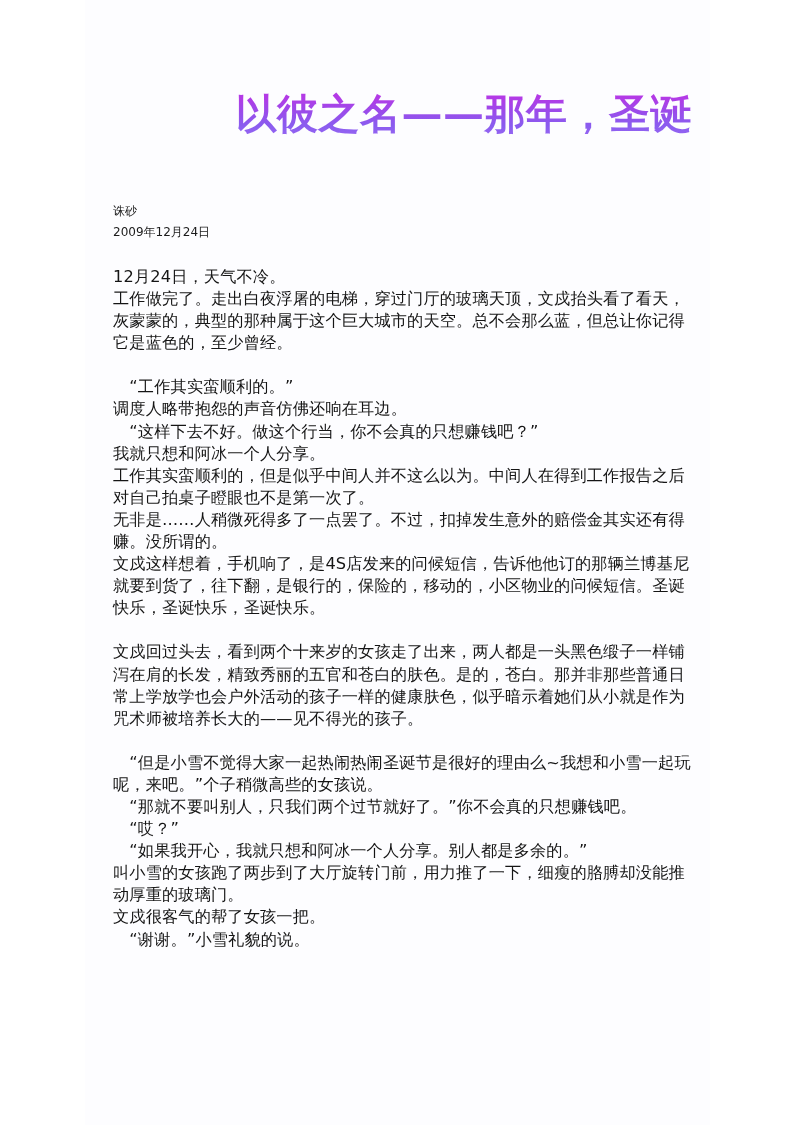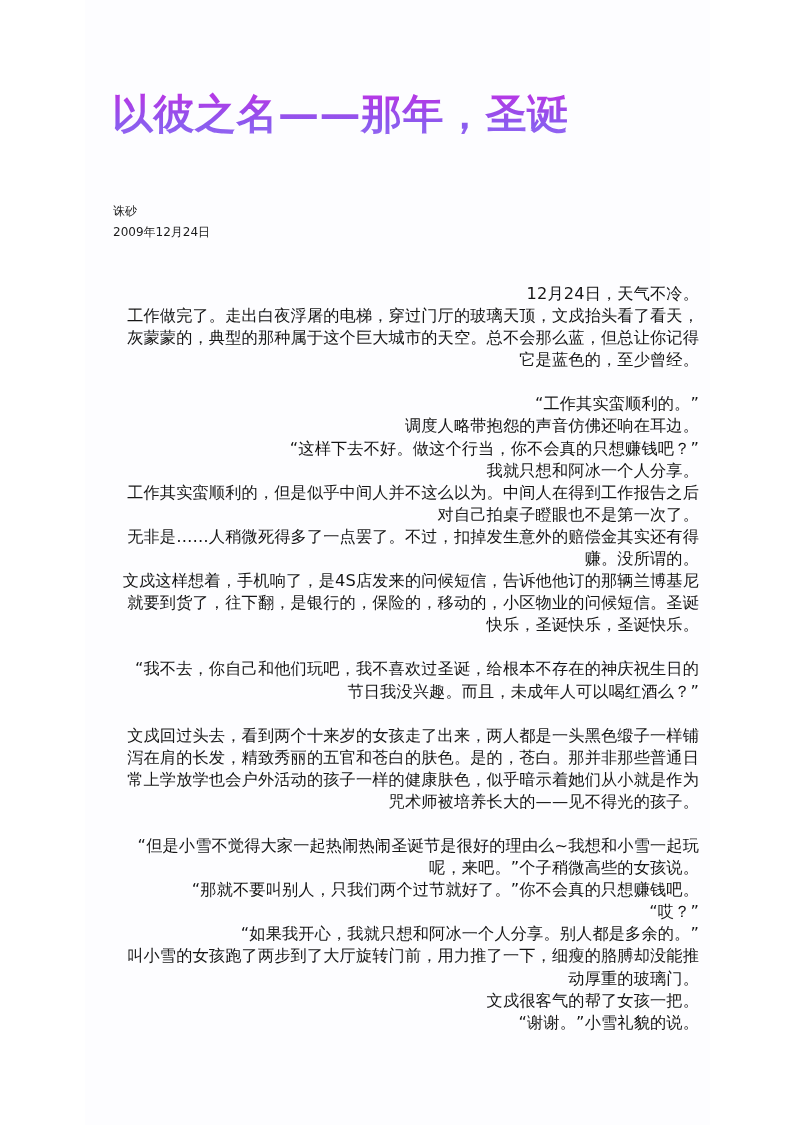--- a/index.html
+++ b/index.html
@@ -40,20 +40,21 @@
     z-index: 1;
     padding: 0;
   }
 
   
   .title-wrap {
     position: absolute;
     left: 112px;
     top: 88px;
     width: 580px;
+    text-align: right;
   }
   .doc-title {
     margin: 0;
     font-family: "DejaVu Serif", "Liberation Serif", serif;
     font-size: 41px;
     font-weight: 700;
     line-height: 52px;
     letter-spacing: 0.5px;
     white-space: nowrap;
     background-image: linear-gradient(to bottom,
@@ -77,27 +78,27 @@
     color: #1b1b1b;
     font-size: 12px;
     line-height: 21px;
   }
   .byline div { white-space: nowrap; }
 
   
   .body-text {
     position: absolute;
     left: 113px;
-    top: 283px;
+    top: 266px;
     width: 586px;
     color: #151515;
     font-size: 16.2px;
     line-height: 22.1px;
     letter-spacing: 0.15px;
-    text-align: right;
+    text-align: left;
     word-break: break-all;
   }
   .para {
     margin: 0;
   }
   .para + .para {
     margin-top: 0;
   }
   .para.gap {
     margin-top: 22px;
@@ -132,21 +133,20 @@
         <p class="para gap">
           <span class="line">　“工作其实蛮顺利的。”</span>
           <span class="line">调度人略带抱怨的声音仿佛还响在耳边。</span>
           <span class="line">　“这样下去不好。做这个行当，你不会真的只想赚钱吧？”</span>
           <span class="line">我就只想和阿冰一个人分享。</span>
           <span class="line">工作其实蛮顺利的，但是似乎中间人并不这么以为。中间人在得到工作报告之后对自己拍桌子瞪眼也不是第一次了。</span>
           <span class="line">无非是……人稍微死得多了一点罢了。不过，扣掉发生意外的赔偿金其实还有得赚。没所谓的。</span>
           <span class="line">文戍这样想着，手机响了，是4S店发来的问候短信，告诉他他订的那辆兰博基尼就要到货了，往下翻，是银行的，保险的，移动的，小区物业的问候短信。圣诞快乐，圣诞快乐，圣诞快乐。</span>
         </p>
         <p class="para gap">
-          <span class="line">　“我不去，你自己和他们玩吧，我不喜欢过圣诞，给根本不存在的神庆祝生日的节日我没兴趣。而且，未成年人可以喝红酒么？”</span>
         </p>
         <p class="para gap">
           <span class="line">文戍回过头去，看到两个十来岁的女孩走了出来，两人都是一头黑色缎子一样铺泻在肩的长发，精致秀丽的五官和苍白的肤色。是的，苍白。那并非那些普通日常上学放学也会户外活动的孩子一样的健康肤色，似乎暗示着她们从小就是作为咒术师被培养长大的——见不得光的孩子。</span>
         </p>
         <p class="para gap">
           <span class="line">　“但是小雪不觉得大家一起热闹热闹圣诞节是很好的理由么~我想和小雪一起玩呢，来吧。”个子稍微高些的女孩说。</span>
           <span class="line">　“那就不要叫别人，只我们两个过节就好了。”你不会真的只想赚钱吧。</span>
           <span class="line">　“哎？”</span>
           <span class="line">　“如果我开心，我就只想和阿冰一个人分享。别人都是多余的。”</span>
           <span class="line">叫小雪的女孩跑了两步到了大厅旋转门前，用力推了一下，细瘦的胳膊却没能推动厚重的玻璃门。</span>

